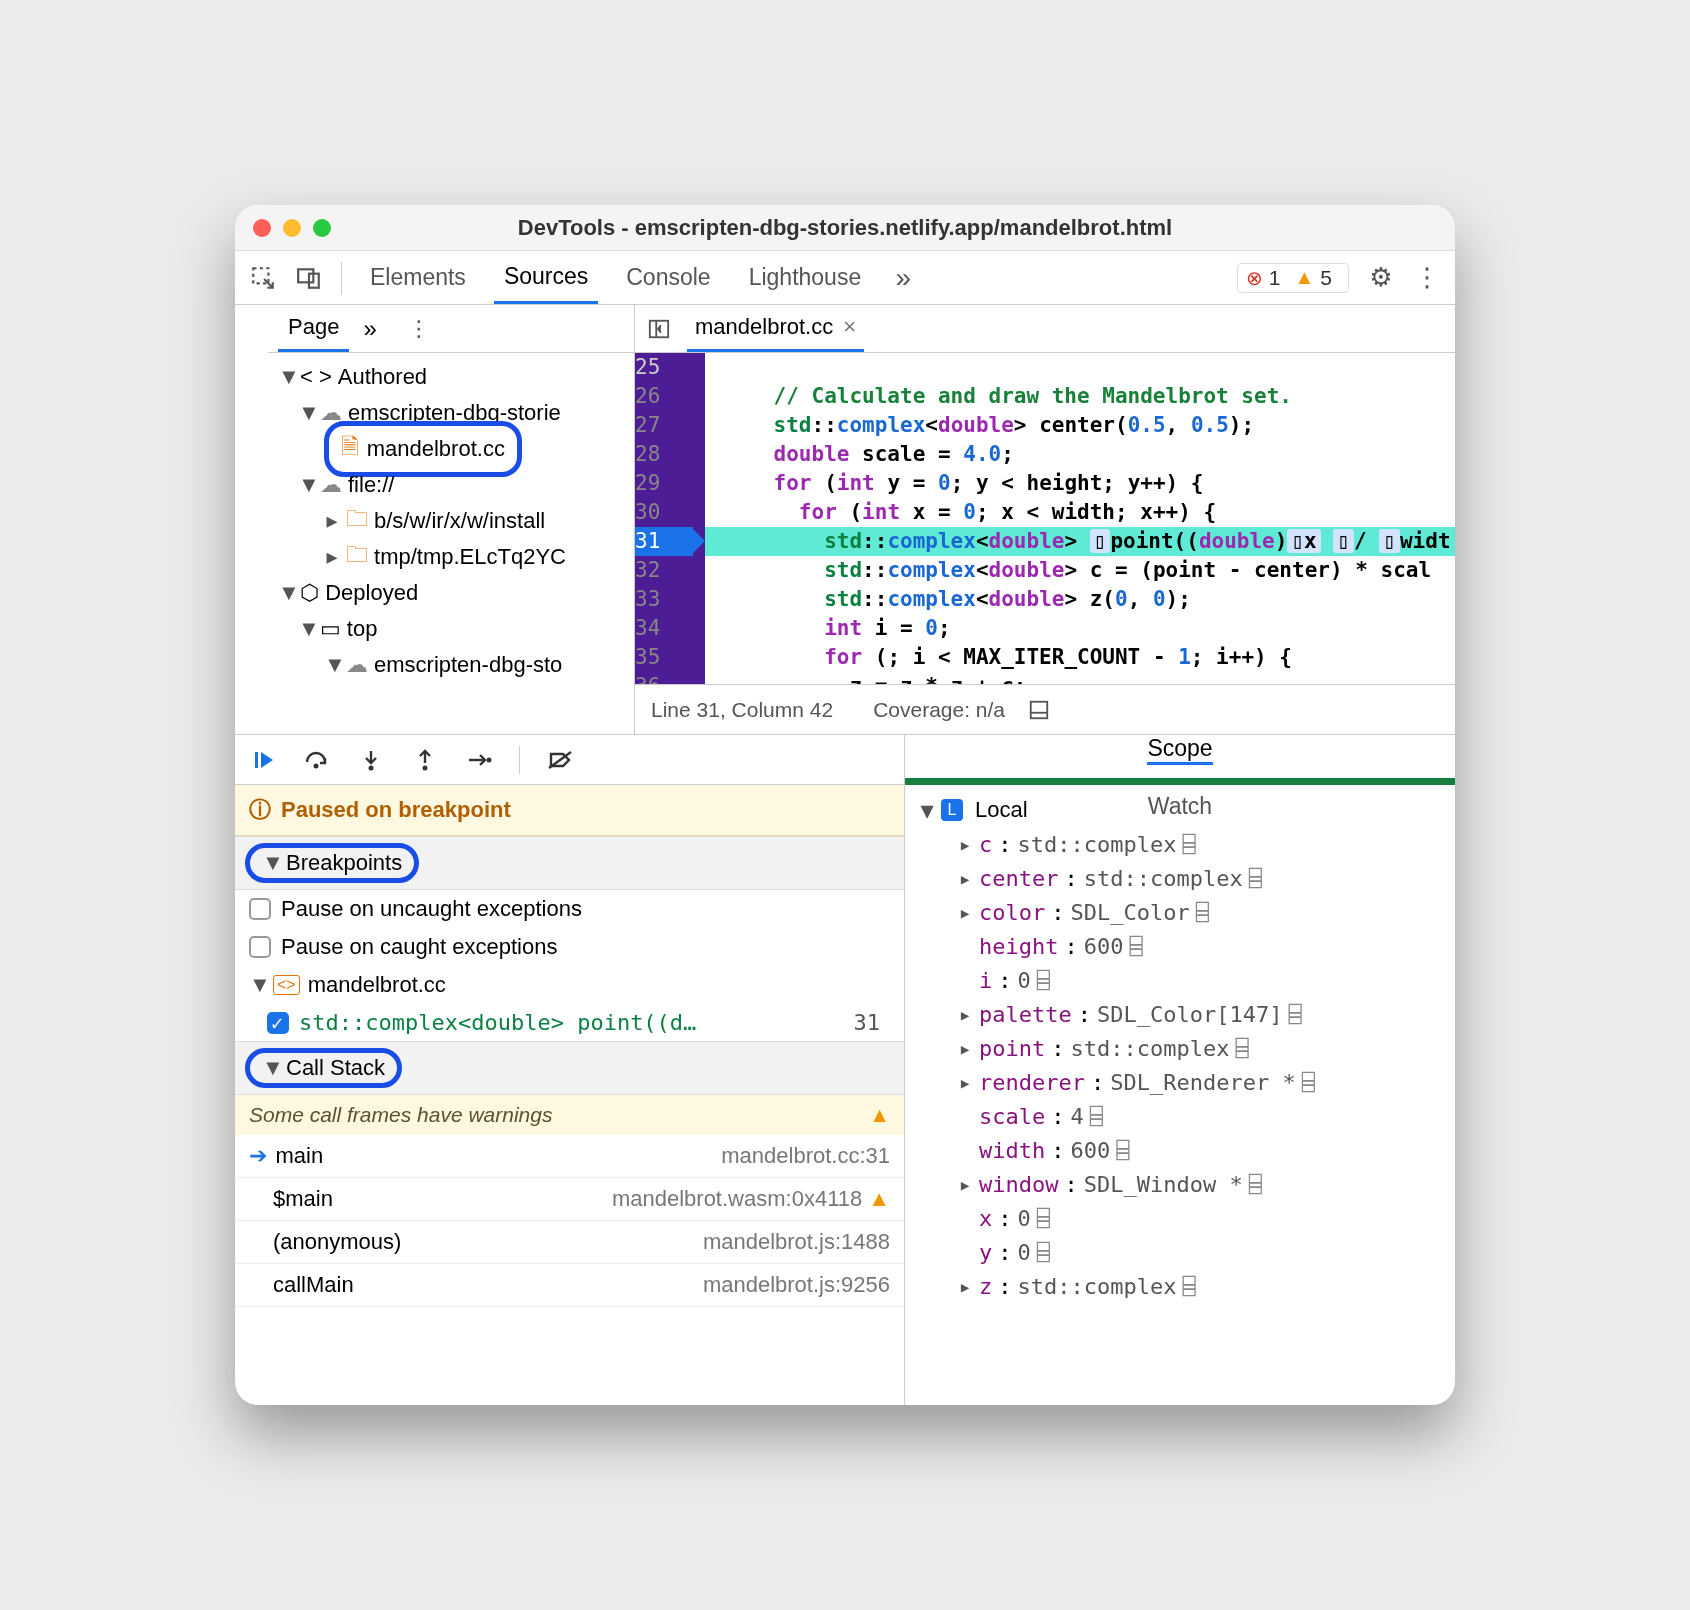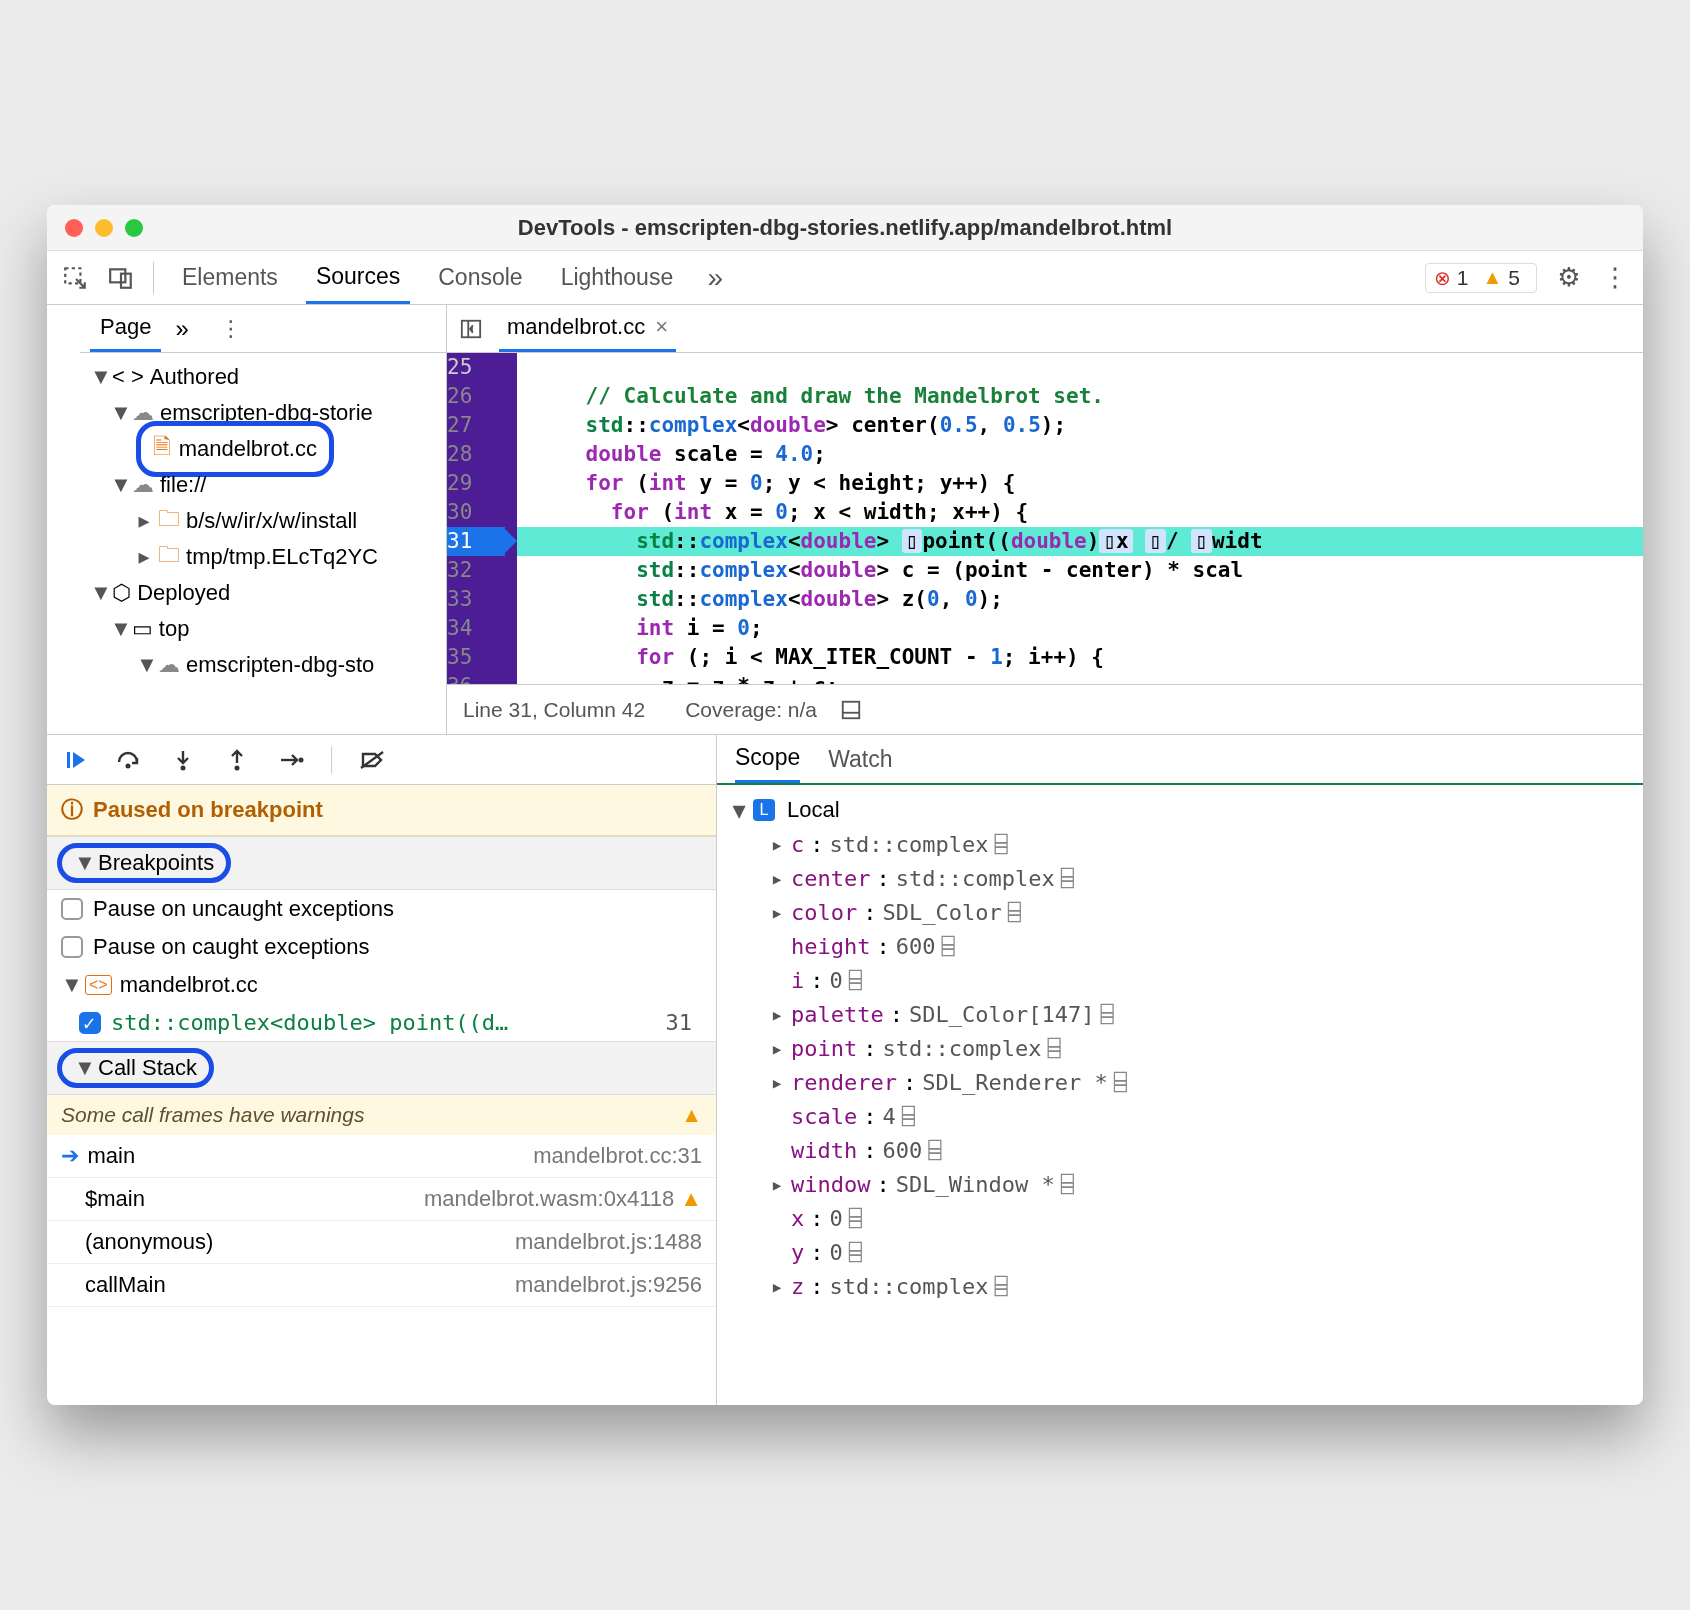--- a/index.html
+++ b/index.html
@@ -6,23 +6,23 @@
   body {
     font-family: -apple-system, BlinkMacSystemFont, "Helvetica Neue", sans-serif;
     background: #ebebeb;
     display: flex;
     align-items: center;
     justify-content: center;
     width: 1690px;
     height: 1610px;
   }
   .window {
-    width: 1596px;
+    width: 1220px;
     background: #fff;
-    border-radius: 8px;
+    border-radius: 23px;
     box-shadow: 0 30px 60px rgba(0,0,0,0.35);
     overflow: hidden;
   }
   .titlebar {
     height: 46px;
     background: #f4f4f4;
     display: flex;
     align-items: center;
     padding: 0 18px;
     border-bottom: 1px solid #ddd;
@@ -124,21 +124,21 @@
   .bp-file { display:flex; align-items:center; gap:8px; padding:6px 14px; font-size:22px; }
   .bp-line { display:flex; align-items:center; gap:10px; padding:6px 14px 6px 32px; font-size:22px; font-family:Menlo,monospace; }
   .bp-num { margin-left:auto; color:#555; padding-right:10px;}
   .warn-row { background:#fff8e1; display:flex; align-items:center; padding:8px 14px; font-size:21px; font-style:italic; color:#5f5030;}
   .warn-row .wt { flex:1; }
   .stack-row { display:flex; align-items:center; padding:8px 14px; font-size:22px; border-bottom:1px solid #eee; }
   .stack-row .fn { flex:1; }
   .stack-row .loc { color:#777; }
   .arrow-cur { color:#1a73e8; margin-right:8px; }
   .dbg-right { flex:1; display:flex; flex-direction:column; }
-  .scope-tabs { height:50px; border-bottom:2px solid #15803d; display:flex; align-items:center; padding:0 18px; gap:28px; font-size:23px; color:#555; }
+  .scope-tabs { height:50px; border-bottom:7px solid #15803d; display:flex; align-items:center; padding:0 18px; gap:28px; font-size:23px; color:#555;flex-direction:column; }
   .scope-tabs .act { color:#000; border-bottom:3px solid #1a73e8; height:100%; display:flex; align-items:center; }
   .scope-body { flex:1; padding:8px 14px; font-family:Menlo,monospace; font-size:22px; overflow:hidden; }
   .sc-row { display:flex; align-items:center; gap:6px; height:34px; }
   .sc-ind { padding-left:38px; }
   .sc-name { color:#881280; }
   .sc-val { color:#555; }
   .sc-badge { display:inline-block; width:22px; height:22px; background:#1a73e8; color:#fff; border-radius:4px; font-size:16px; text-align:center; line-height:22px; font-family:sans-serif; margin-right:6px;}
   .mem { color:#888; }
   svg { display:block; }
 </style>

